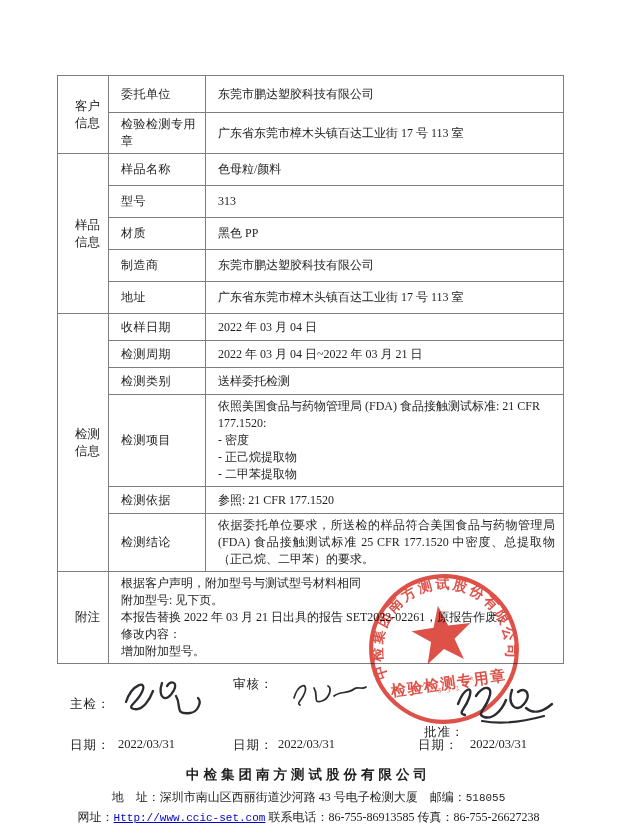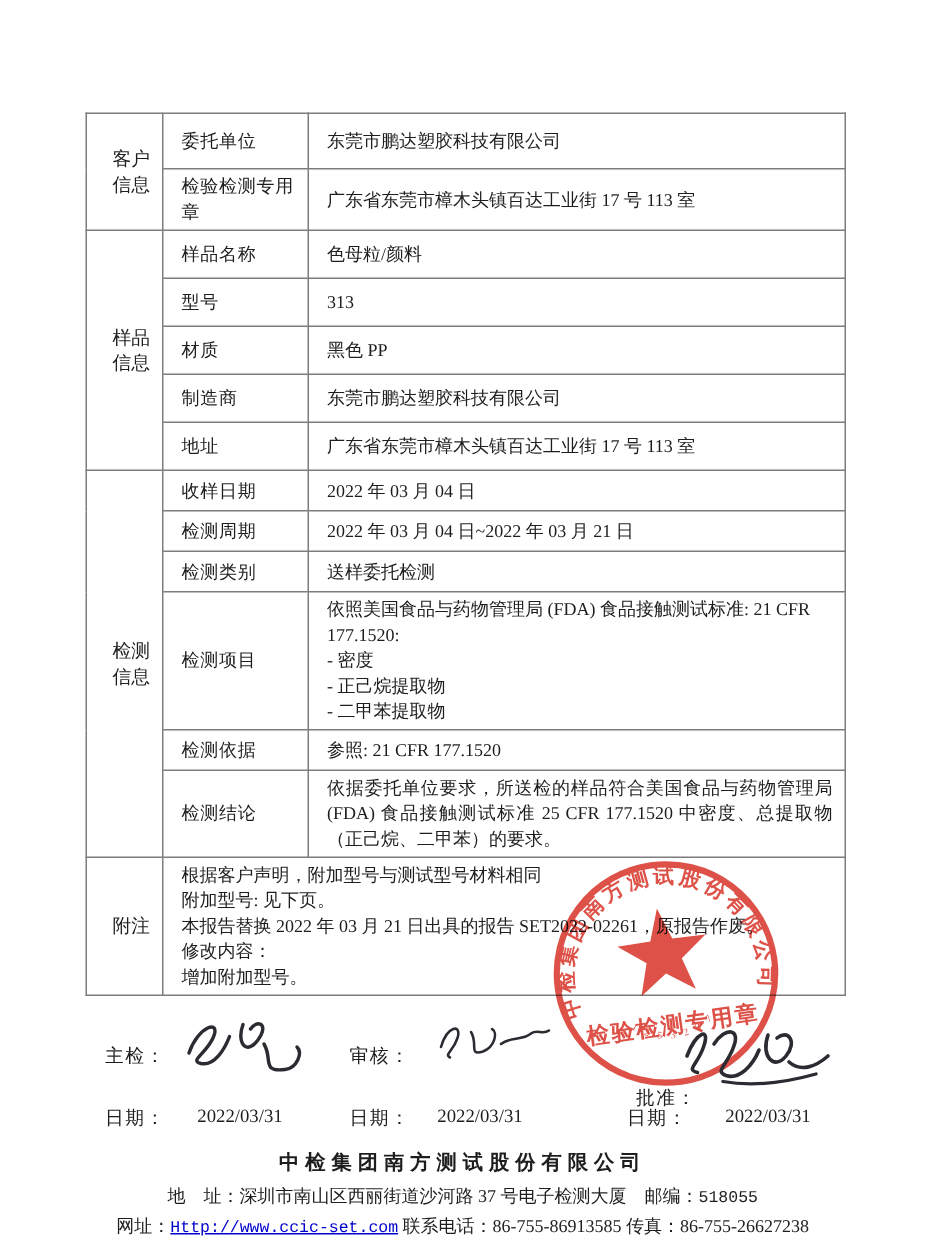--- a/index.html
+++ b/index.html
@@ -24,21 +24,21 @@
   tr.h36 td{height:30px;}
   tr.h31 td{height:25px;}
   tr.h26 td{height:20px;}
   td.ml{white-space:pre-line;line-height:18.5px;padding-top:6px;padding-bottom:6px;}
   td.just{text-align:justify;line-height:16px;padding-top:5px;padding-bottom:5px;}
   td.note{white-space:pre-line;line-height:19.5px;padding-top:6px;padding-bottom:6px;}
   
   .abs{position:absolute;}
   .role{font-size:12.5px;letter-spacing:1px;}
   .dlabel{font-size:12.5px;letter-spacing:1px;}
-  .dval{font-size:12.5px;width:84px;text-align:center;}
+  .dval{font-size:12.5px;width:84px;}
   .sig{position:absolute;z-index:4;}
   .sig path{fill:none;stroke:#2b2b31;stroke-linecap:round;stroke-linejoin:round;}
   
   .stamp{position:absolute;left:366px;top:571px;width:156px;height:156px;z-index:3;
     opacity:.88;mix-blend-mode:multiply;transform:rotate(-8deg);}
   
   .footer{position:absolute;left:0;top:766px;width:617px;text-align:center;}
   .f1{font-size:13.5px;font-weight:bold;letter-spacing:4px;}
   .f2{margin-top:5px;font-size:12px;}
   .f3{margin-top:3px;font-size:12px;}
@@ -135,21 +135,21 @@
     </tbody>
   </table>
 
   <div class="abs role" style="left:70px;top:696px;">主检：</div>
   <svg class="sig" style="left:118px;top:672px;" width="96" height="46" viewBox="0 0 96 46">
     <path d="M8,30 C14,12 30,7 24,20 C19,31 8,35 16,37 C25,39 32,27 35,19" stroke-width="2.3"></path>
     <path d="M44,11 C39,25 48,33 56,18 C60,10 53,8 49,14" stroke-width="2.3"></path>
     <path d="M58,24 C64,34 56,43 72,41 C80,40 84,30 80,26" stroke-width="2.3"></path>
   </svg>
 
-  <div class="abs role" style="left:233px;top:696px;">审核：</div>
+  <div class="abs role" style="left:233px;top:676px;">审核：</div>
   <svg class="sig" style="left:284px;top:676px;" width="88" height="40" viewBox="0 0 88 40">
     <path d="M10,22 C14,8 24,6 21,16 C18,25 12,27 16,29" stroke-width="1.7"></path>
     <path d="M30,12 C35,20 28,28 38,25 C46,22 48,12 44,10" stroke-width="1.7"></path>
     <path d="M50,20 C56,15 64,18 70,13 C74,10 78,14 82,11" stroke-width="1.7"></path>
   </svg>
 
   <div class="abs role" style="left:424px;top:724px;z-index:1;">批准：</div>
   <svg class="sig" style="left:452px;top:676px;" width="108" height="50" viewBox="0 0 108 50">
     <path d="M6,28 C12,12 22,8 17,22 C13,34 5,37 13,39" stroke-width="2.4"></path>
     <path d="M24,20 C32,8 42,10 37,22 C33,34 24,38 32,41 C41,44 50,34 54,24" stroke-width="2.4"></path>
@@ -176,17 +176,17 @@
       <textPath href="#ringPath" startOffset="50%" text-anchor="middle">中检集团南方测试股份有限公司</textPath>
     </text>
     <text x="75" y="113" text-anchor="middle" font-size="14.5" fill="#d9392e" font-weight="bold" letter-spacing="1.5" font-family="Liberation Serif, serif">检验检测专用章</text>
     <text font-size="6.5" fill="#d9392e" letter-spacing="2" font-family="Liberation Serif, serif">
       <textPath href="#serialPath" startOffset="50%" text-anchor="middle">1 2 5 3 2 0 7</textPath>
     </text>
   </svg>
 
   <div class="footer">
     <div class="f1">中检集团南方测试股份有限公司</div>
-    <div class="f2"><span>地　址：</span><span>深圳市南山区西丽街道沙河路 37 号电子检测大厦</span><span>　</span><span>邮编：</span><span class="mono">518055</span></div>
+    <div class="f2"><span>地　址：</span><span>深圳市南山区西丽街道沙河路 43 号电子检测大厦</span><span>　</span><span>邮编：</span><span class="mono">518055</span></div>
     <div class="f3"><span>网址：</span><a class="weblink" href="#">Http://www.ccic-set.com</a><span> </span><span>联系电话：</span><span>86-755-86913585</span><span> </span><span>传真：</span><span>86-755-26627238</span></div>
   </div>
 
 </div>
 
 </body></html>

